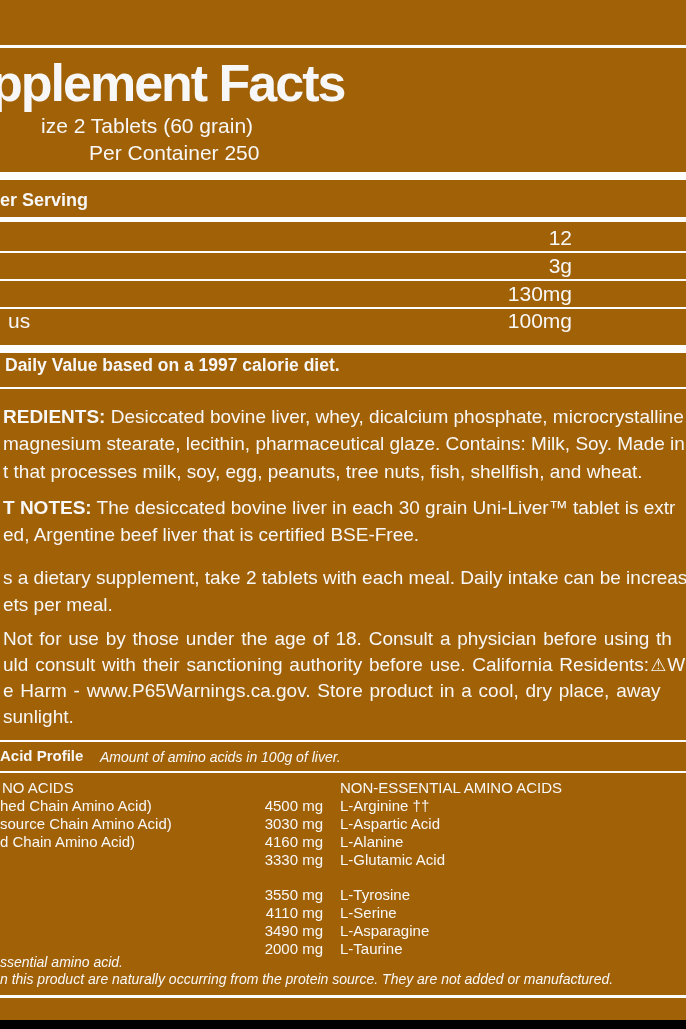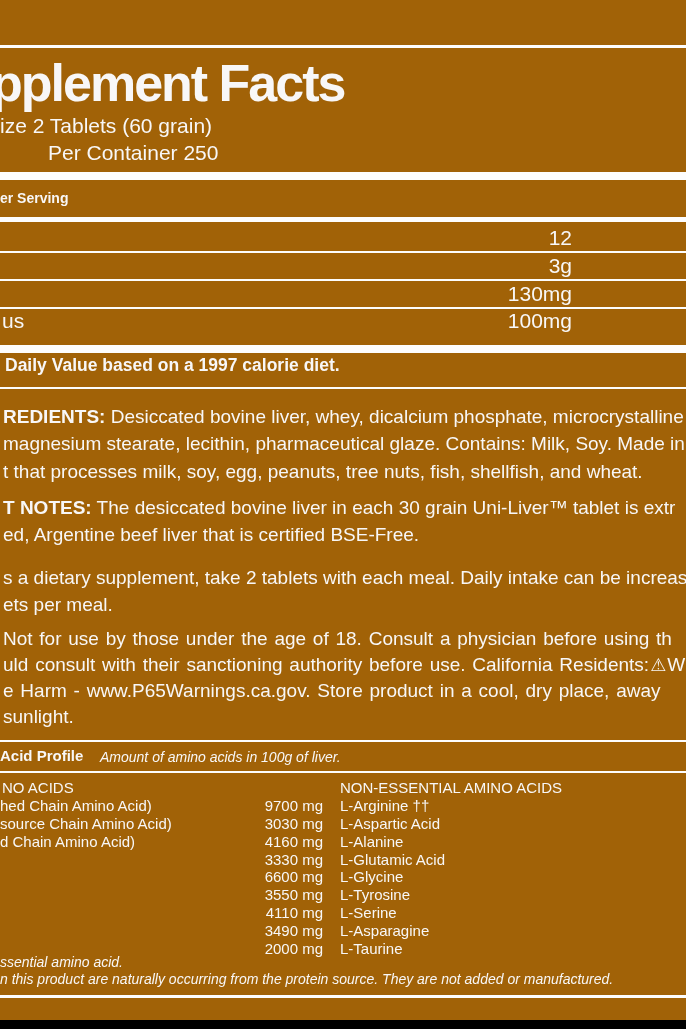--- a/index.html
+++ b/index.html
@@ -10,24 +10,24 @@
     color:#f8f7f7;
     font-family:"Liberation Sans", sans-serif;
     overflow:hidden;
   }
   .rule{position:absolute;left:0;width:686px;background:#fdfdfd;}
   .title{
     position:absolute;top:57px;left:-9px;
     font-size:52px;font-weight:bold;letter-spacing:-2px;
     white-space:nowrap;line-height:1;
   }
-  .serving-line{position:absolute;left:0;font-size:21px;line-height:24px;white-space:nowrap;}
-  .amount-header{position:absolute;top:190px;left:0;font-size:14px;font-weight:bold;white-space:nowrap;}
+  .serving-line{position:absolute;left:0;font-size:21px;line-height:24px;white-space:nowrap;padding-left:41px;}
+  .amount-header{position:absolute;top:190px;left:0;font-size:18px;font-weight:bold;white-space:nowrap;}
   .fact-row{position:absolute;left:0;width:686px;height:24px;font-size:21px;line-height:24px;}
-  .fact-label{position:absolute;left:2px;}
+  .fact-label{position:absolute;left:8px;}
   .fact-value{position:absolute;right:114px;}
   .dv-note{position:absolute;top:355px;left:5px;font-size:17.5px;font-weight:bold;white-space:nowrap;}
   .para{position:absolute;left:3px;width:720px;font-size:19px;line-height:27.4px;}
   .para .pline{white-space:nowrap;}
   .para b{font-weight:bold;}
   .warning{line-height:26px;word-spacing:1.5px;}
   .warn-tri{font-family:"DejaVu Sans", sans-serif;font-size:18px;padding:0 1px;}
   .profile-title{position:absolute;top:747px;left:0;font-size:15px;font-weight:bold;white-space:nowrap;}
   .profile-subtitle{position:absolute;top:749px;left:100px;font-size:14px;font-style:italic;white-space:nowrap;}
   .col-header{position:absolute;top:779px;font-size:15px;white-space:nowrap;}
@@ -103,42 +103,37 @@
   </div>
 
   <div class="profile-title">Acid Profile</div>
   <div class="profile-subtitle">Amount of amino acids in 100g of liver.</div>
 
   <div class="col-header" style="left:2px;">NO ACIDS</div>
   <div class="col-header" style="left:340px;">NON-ESSENTIAL AMINO ACIDS</div>
 
   <div class="amino-row" style="top:797px;">
     <span class="a-left">hed Chain Amino Acid)</span>
-    <span class="a-amt">9700 mg</span>
+    <span class="a-amt">4500 mg</span>
     <span class="a-name">L-Arginine ††</span>
   </div>
   <div class="amino-row" style="top:815px;">
     <span class="a-left">source Chain Amino Acid)</span>
     <span class="a-amt">3030 mg</span>
     <span class="a-name">L-Aspartic Acid</span>
   </div>
   <div class="amino-row" style="top:833px;">
     <span class="a-left">d Chain Amino Acid)</span>
     <span class="a-amt">4160 mg</span>
     <span class="a-name">L-Alanine</span>
   </div>
   <div class="amino-row" style="top:851px;">
     <span class="a-left"></span>
     <span class="a-amt">3330 mg</span>
     <span class="a-name">L-Glutamic Acid</span>
-  </div>
-  <div class="amino-row" style="top:868px;">
-    <span class="a-left"></span>
-    <span class="a-amt">6600 mg</span>
-    <span class="a-name">L-Glycine</span>
   </div>
   <div class="amino-row" style="top:886px;">
     <span class="a-left"></span>
     <span class="a-amt">3550 mg</span>
     <span class="a-name">L-Tyrosine</span>
   </div>
   <div class="amino-row" style="top:904px;">
     <span class="a-left"></span>
     <span class="a-amt">4110 mg</span>
     <span class="a-name">L-Serine</span>

